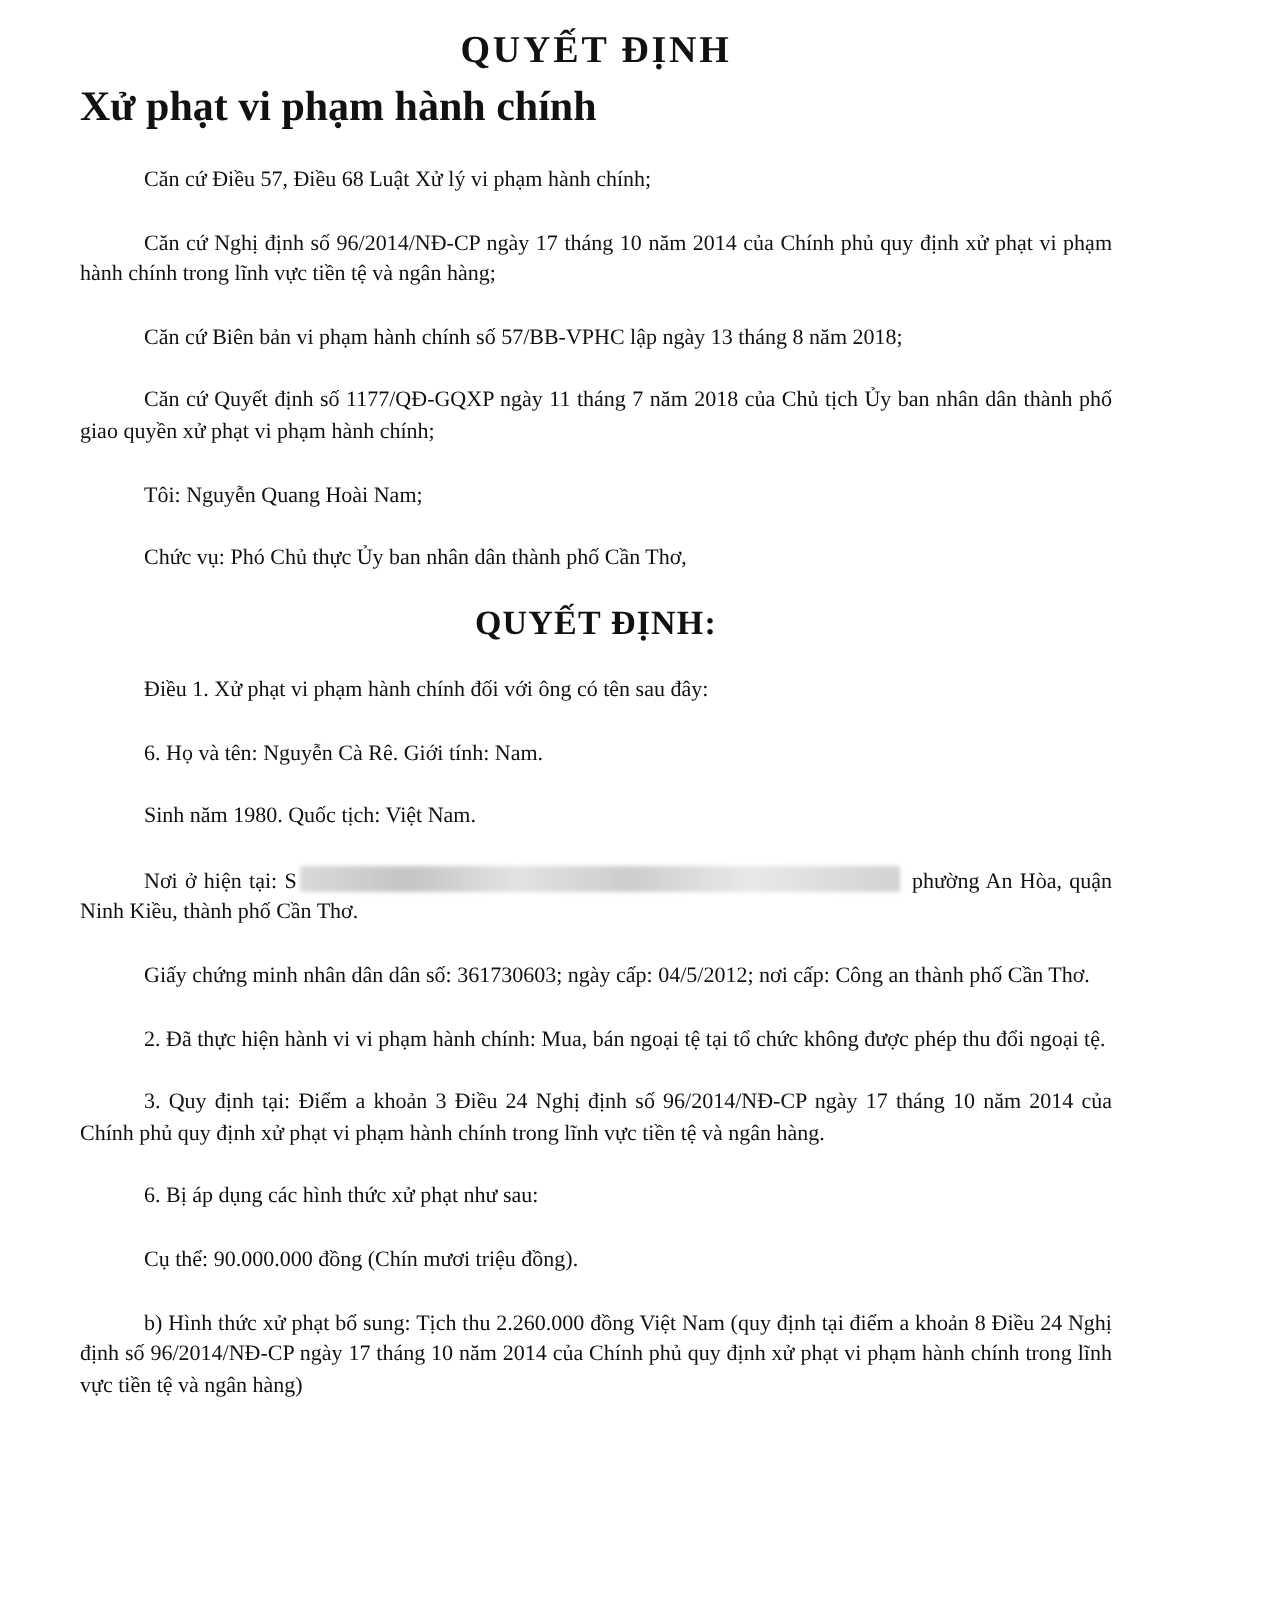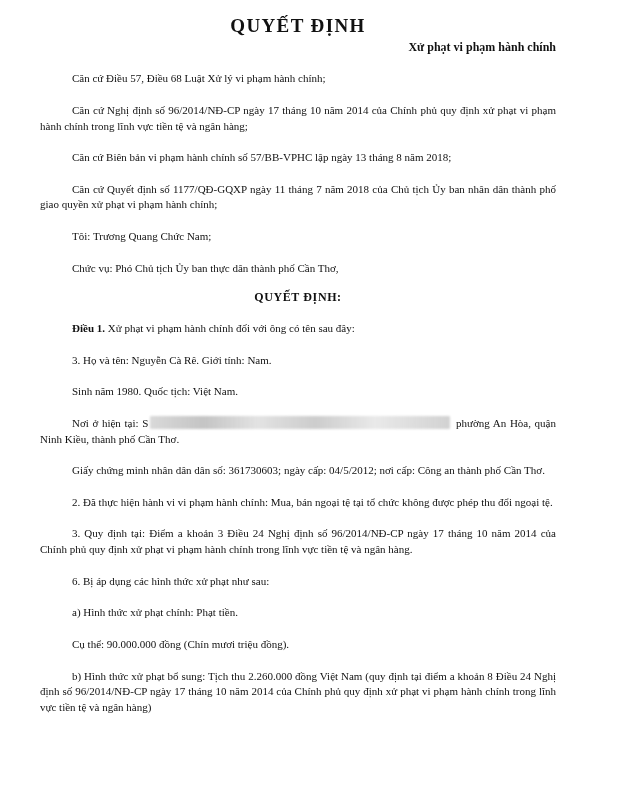--- a/index.html
+++ b/index.html
@@ -23,44 +23,44 @@
   }
   .title {
     text-align: center;
     font-weight: bold;
     font-size: 19px;
     letter-spacing: 1.4px;
     margin: 6px 0 2px 0;
     line-height: 1.25;
   }
   .subtitle {
-    text-align: right;
+    text-align: left;
     font-weight: bold;
-    font-size: 12px;
+    font-size: 21px;
     margin: 0 0 14px 0;
     line-height: 1.3;
   }
   p {
     margin: 16px 0 9px 0;
     font-size: 11px;
     line-height: 1.42;
     text-align: justify;
     text-justify: inter-word;
   }
   p.indent {
     text-indent: 32px;
   }
   .center-head {
     text-align: center;
     font-weight: bold;
-    font-size: 12px;
+    font-size: 17px;
     letter-spacing: 0.6px;
     margin: 14px 0 12px 0;
   }
-  b, .bold { font-weight: bold; }
+  b, .bold { font-weight: normal; }
   .redacted {
     display: inline-block;
     width: 300px;
     height: 13px;
     vertical-align: -2px;
     background: linear-gradient(90deg,
         rgba(215,215,215,0.95) 0%,
         rgba(190,190,190,0.9) 18%,
         rgba(225,225,225,0.95) 36%,
         rgba(200,200,200,0.92) 55%,
@@ -77,38 +77,37 @@
 <div class="page">
 
   <div class="title">QUYẾT ĐỊNH</div>
   <div class="subtitle">Xử phạt vi phạm hành chính</div>
 
   <p class="indent">Căn cứ Điều 57, Điều 68 Luật Xử lý vi phạm hành chính;</p>
   <p class="indent">Căn cứ Nghị định số 96/2014/NĐ-CP ngày 17 tháng 10 năm 2014 của Chính phủ quy định xử phạt vi phạm hành chính trong lĩnh vực tiền tệ và ngân hàng;</p>
   <p class="indent">Căn cứ Biên bản vi phạm hành chính số 57/BB-VPHC lập ngày 13 tháng 8 năm 2018;</p>
   <p class="indent">Căn cứ Quyết định số 1177/QĐ-GQXP ngày 11 tháng 7 năm 2018 của Chủ tịch Ủy ban nhân dân thành phố giao quyền xử phạt vi phạm hành chính;</p>
 
-  <p class="indent">Tôi: Trương Quang Chức Nam;</p>
-  <p class="indent">Chức vụ: Phó Chủ tịch Ủy ban thực dân thành phố Cần Thơ,</p>
+  <p class="indent">Tôi: Nguyễn Quang Hoài Nam;</p>
+  <p class="indent">Chức vụ: Phó Chủ thực Ủy ban nhân dân thành phố Cần Thơ,</p>
 
   <div class="center-head">QUYẾT ĐỊNH:</div>
 
   <p class="indent">
     <b>Điều 1.</b><span> Xử phạt vi phạm hành chính đối với ông có tên sau đây:</span>
   </p>
 
-  <p class="indent">3. Họ và tên: Nguyễn Cà Rê. Giới tính: Nam.</p>
+  <p class="indent">6. Họ và tên: Nguyễn Cà Rê. Giới tính: Nam.</p>
   <p class="indent">Sinh năm 1980. Quốc tịch: Việt Nam.</p>
 
   <p class="indent">
     <span>Nơi ở hiện tại: S</span><span class="redacted"></span><span> phường An Hòa, quận Ninh Kiều, thành phố Cần Thơ.</span>
   </p>
 
   <p class="indent">Giấy chứng minh nhân dân dân số: 361730603; ngày cấp: 04/5/2012; nơi cấp: Công an thành phố Cần Thơ.</p>
 
   <p class="indent">2. Đã thực hiện hành vi vi phạm hành chính: Mua, bán ngoại tệ tại tổ chức không được phép thu đổi ngoại tệ.</p>
   <p class="indent">3. Quy định tại: Điểm a khoản 3 Điều 24 Nghị định số 96/2014/NĐ-CP ngày 17 tháng 10 năm 2014 của Chính phủ quy định xử phạt vi phạm hành chính trong lĩnh vực tiền tệ và ngân hàng.</p>
   <p class="indent">6. Bị áp dụng các hình thức xử phạt như sau:</p>
-  <p class="indent">a) Hình thức xử phạt chính: Phạt tiền.</p>
   <p class="indent">Cụ thể: 90.000.000 đồng (Chín mươi triệu đồng).</p>
   <p class="indent">b) Hình thức xử phạt bổ sung: Tịch thu 2.260.000 đồng Việt Nam (quy định tại điểm a khoản 8 Điều 24 Nghị định số 96/2014/NĐ-CP ngày 17 tháng 10 năm 2014 của Chính phủ quy định xử phạt vi phạm hành chính trong lĩnh vực tiền tệ và ngân hàng)</p>
 
 </div>
 
 </body></html>

